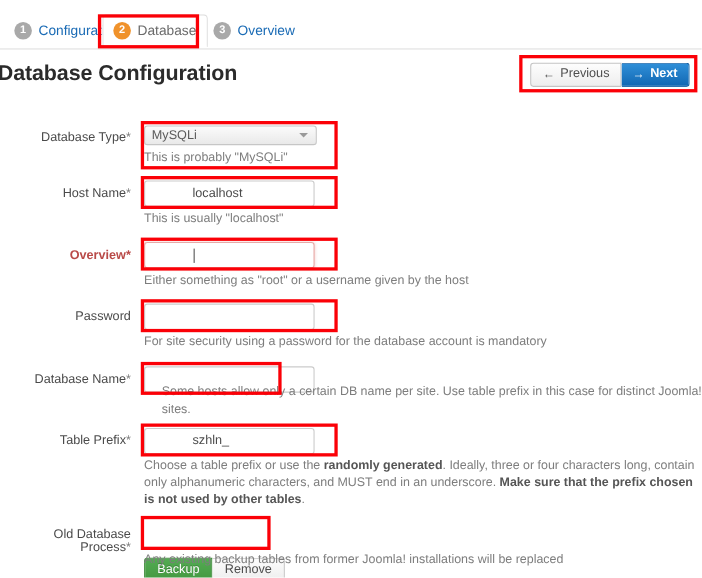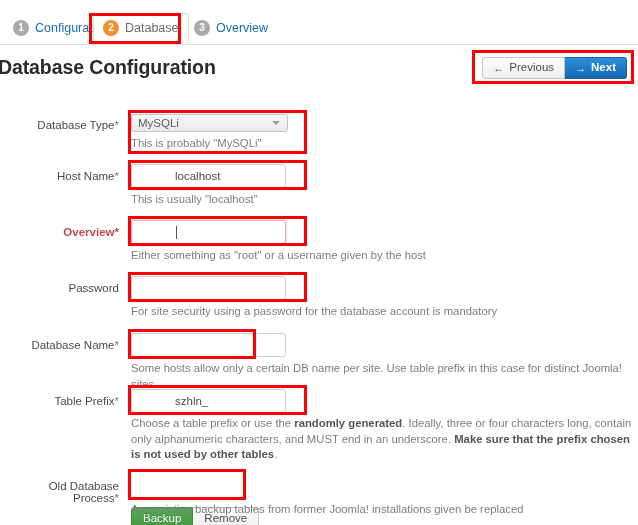--- a/index.html
+++ b/index.html
@@ -260,21 +260,21 @@
 
     <div class="row">
       <div class="label" style="top:239px;">
         <span>Database Name</span><span class="star">*</span>
       </div>
       <div class="field" style="top:233px;">
         <div class="input wide">
           <span></span>
         </div>
       </div>
-      <div class="hint" style="top:261px;">Some hosts allow only a certain DB name per site. Use table prefix in this case for distinct Joomla! sites.</div>
+      <div class="hint" style="top:249px;margin-left:16px;">Some hosts allow only a certain DB name per site. Use table prefix in this case for distinct Joomla! sites.</div>
     </div>
 
     <div class="row">
       <div class="label" style="top:295px;">
         <span>Table Prefix</span><span class="star">*</span>
       </div>
       <div class="field" style="top:289px;">
         <div class="input wide">
           <span>szhln_</span>
         </div>
@@ -287,21 +287,21 @@
     <div class="row">
       <div class="label" style="top:380px;">
         <span>Old Database Process</span><span class="star">*</span>
       </div>
       <div class="field" style="top:374px;">
         <div class="btngroup">
           <div class="tbtn on">Backup</div>
           <div class="tbtn off">Remove</div>
         </div>
       </div>
-      <div class="hint" style="top:402px;">Any existing backup tables from former Joomla! installations given be replaced</div>
+      <div class="hint" style="top:402px;">Any existing backup tables from former Joomla! installations will be replaced</div>
     </div>
 
   </div>
 
   <div class="redbox" style="left:128px; top:110px; width:179px; height:44px;"></div>
   <div class="redbox" style="left:128px; top:160px; width:179px; height:30px;"></div>
   <div class="redbox" style="left:128px; top:216px; width:179px; height:30px;"></div>
   <div class="redbox" style="left:128px; top:272px; width:179px; height:30px;"></div>
   <div class="redbox" style="left:128px; top:329px; width:128px; height:30px;"></div>
   <div class="redbox" style="left:128px; top:385px; width:179px; height:30px;"></div>

